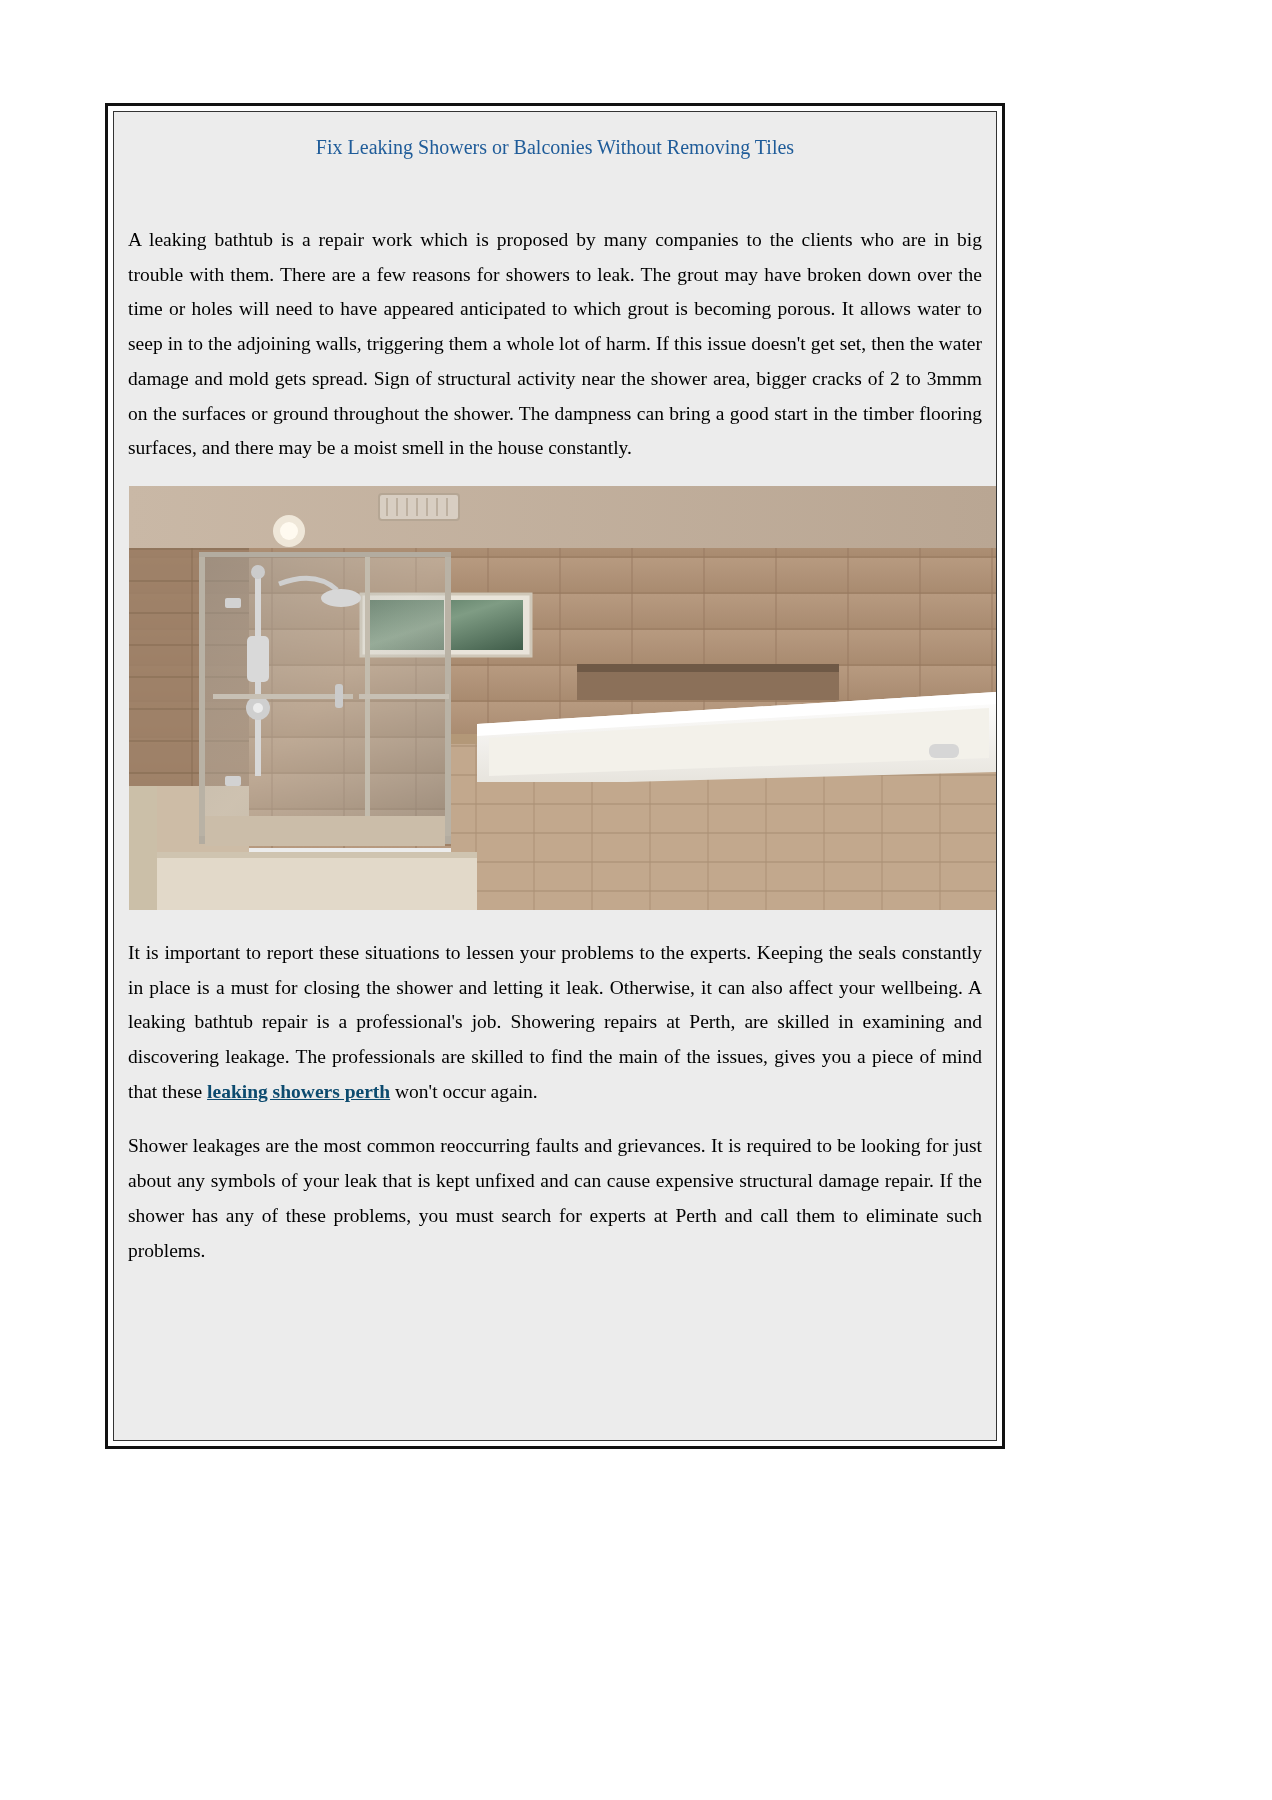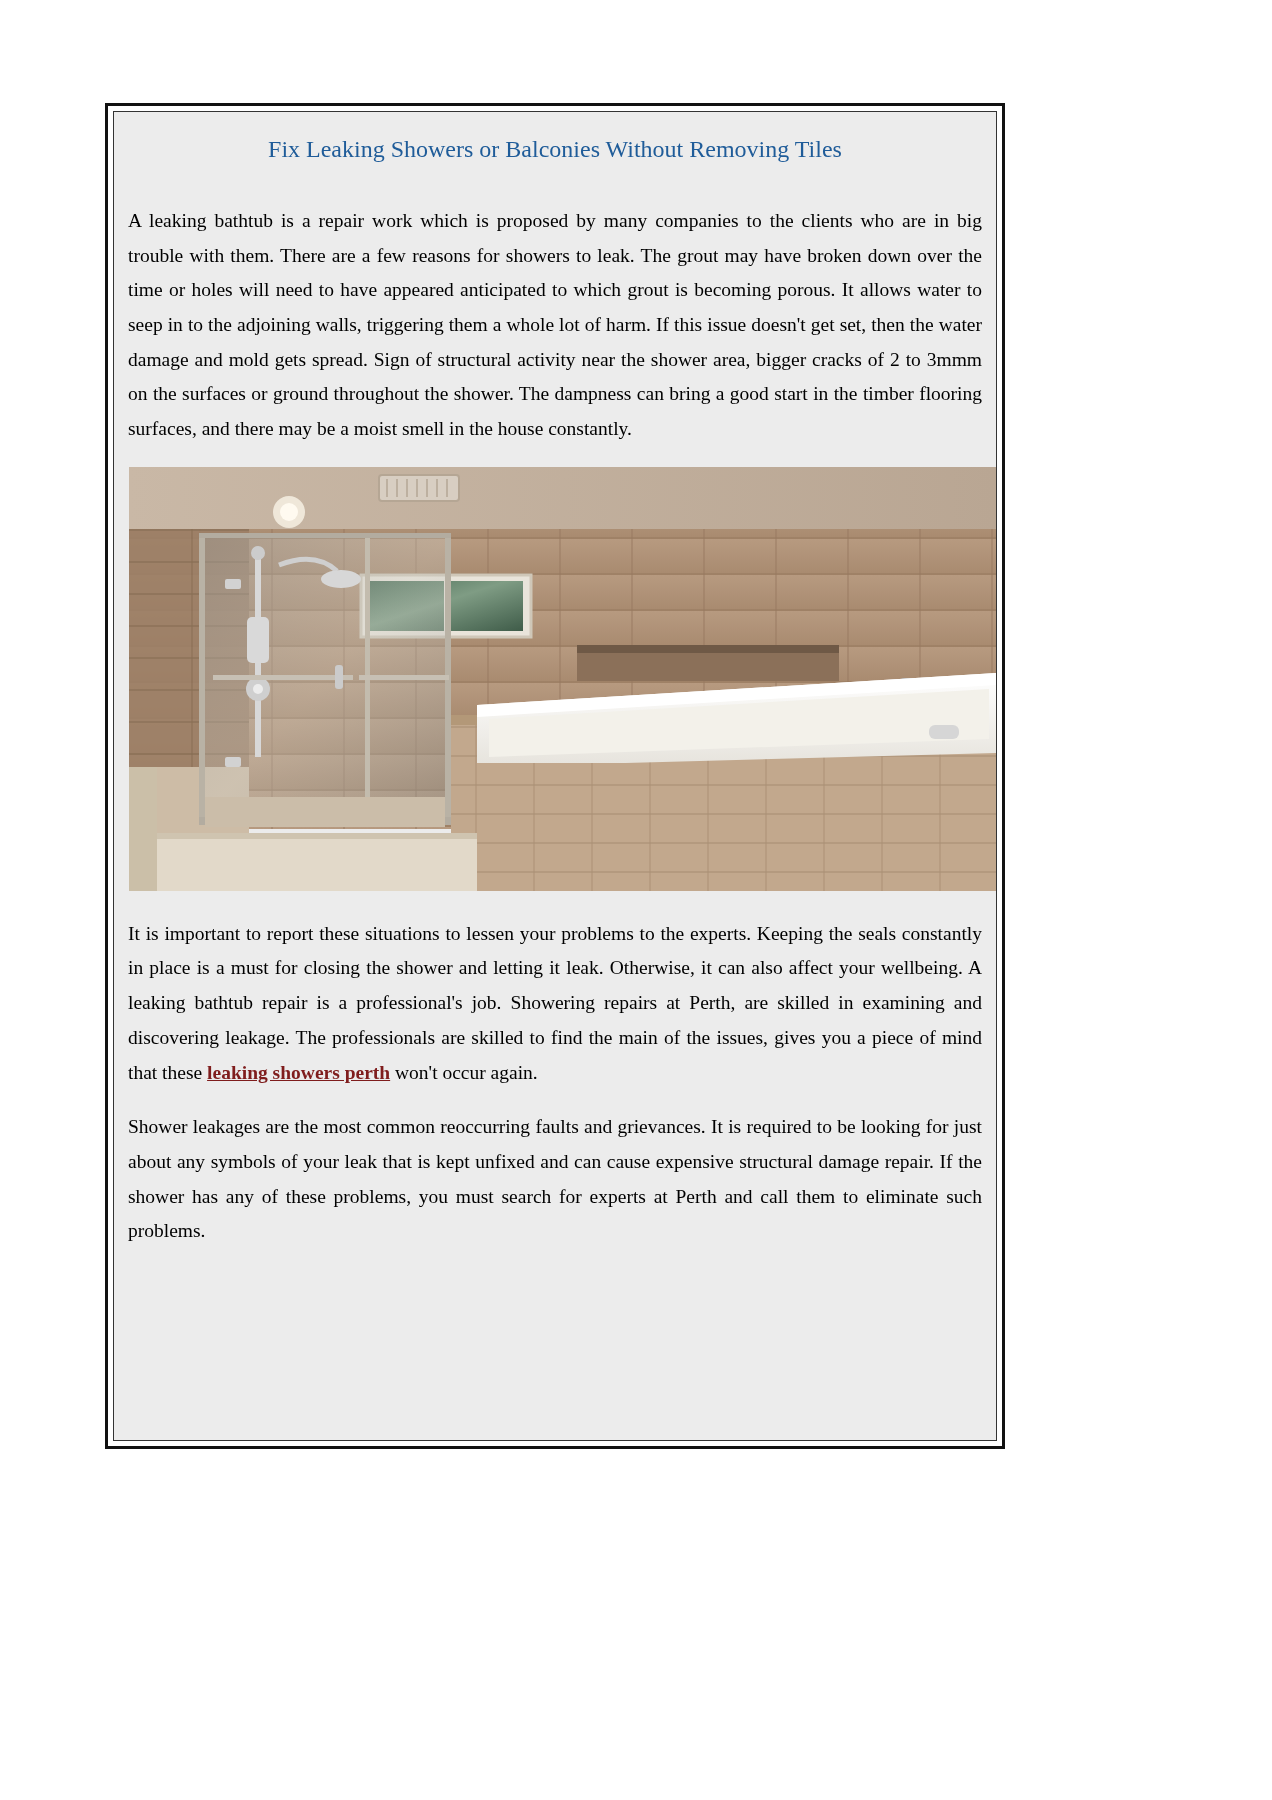--- a/index.html
+++ b/index.html
@@ -27,53 +27,53 @@
     width: 100%;
     height: 100%;
     border: 1px solid #333333;
     background: #ececec;
     box-sizing: border-box;
     padding: 18px 0 0 0;
     overflow: hidden;
   }
   .doc-title {
     color: #1f5c99;
-    font-size: 24px;
+    font-size: 20px;
     text-align: center;
     font-weight: normal;
     margin: 5px 0 0 0;
     padding: 0 14px;
     line-height: 1.2;
   }
   .body-col {
     padding: 0 14px;
   }
   p.para {
     text-align: justify;
     font-size: 19.5px;
     line-height: 1.78;
     color: #000000;
     margin: 0 0 20px 0;
     hyphens: none;
   }
   p.first {
-    margin-top: 40px;
+    margin-top: 64px;
   }
   .img-wrap {
     margin: 18px 0 26px 0;
     padding: 0 1px;
   }
   .photo {
     width: 868px;
     height: 424px;
     display: block;
     border: 0;
   }
   a.inline-link {
-    color: #7f1d1d;
+    color: #0c4a6e;
     font-weight: bold;
     text-decoration: underline;
   }
 </style>
 </head>
 <body>
 
 <div class="page">
   <div class="page-inner">
 

